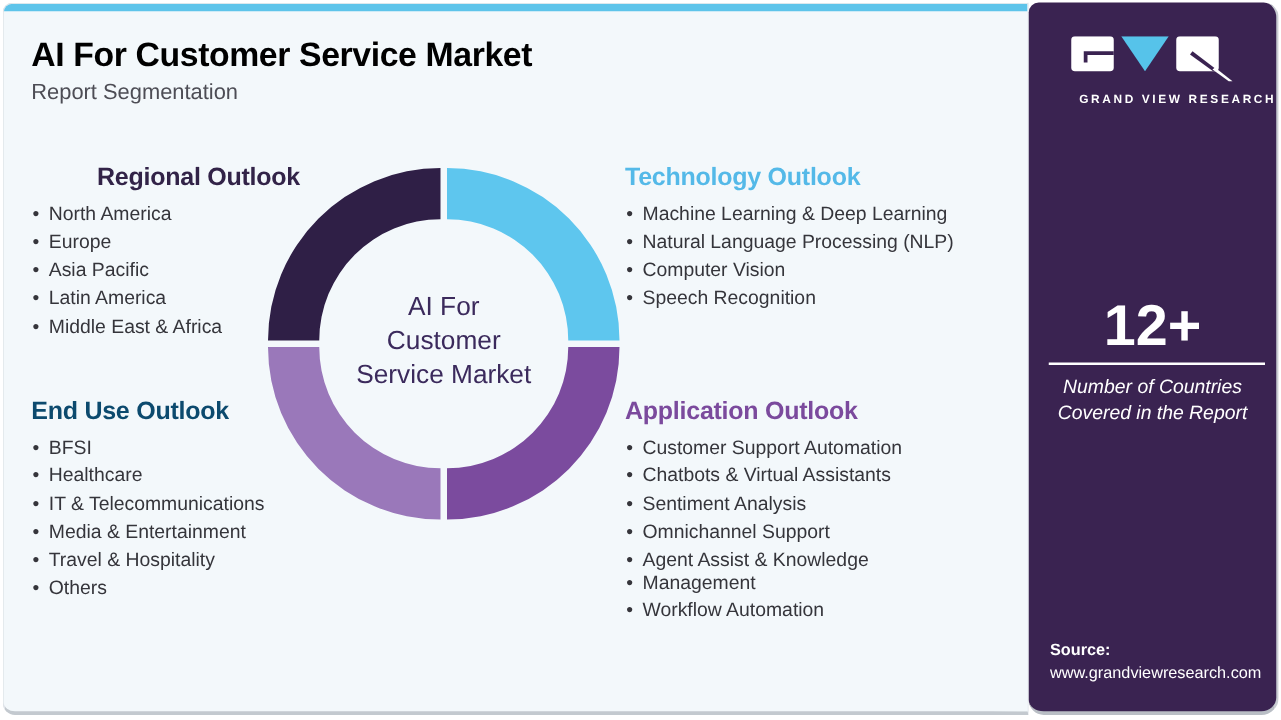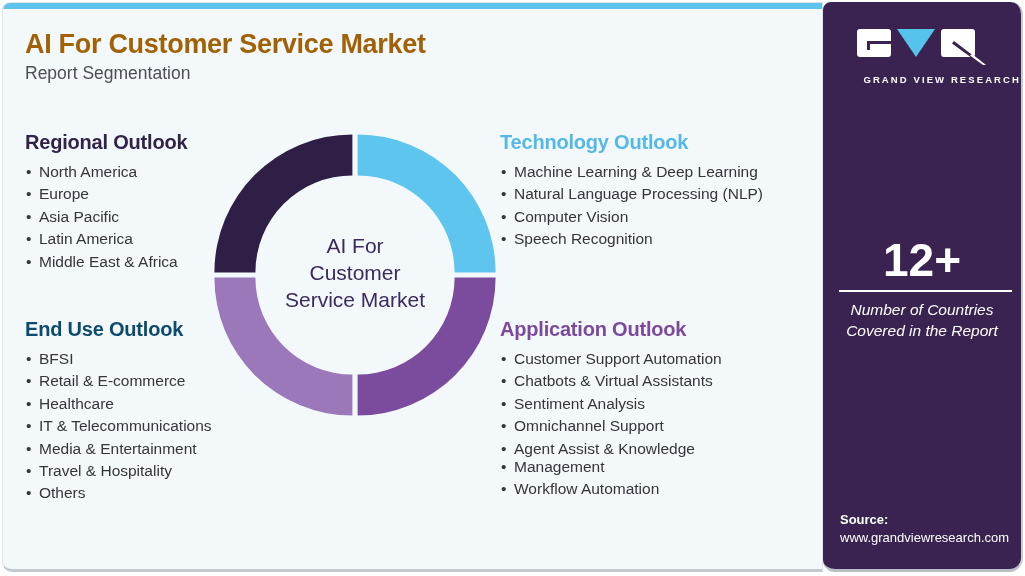--- a/index.html
+++ b/index.html
@@ -22,21 +22,21 @@
     border-radius: 8px 0 0 10px;
     overflow: hidden;
   }
   .topbar {
     position: absolute; top: 0; left: 0; right: 0; height: 6px;
     background: #5ec4ea;
   }
   .title {
     position: absolute; left: 22px; top: 26px;
     font-size: 27px; font-weight: 800; letter-spacing: -0.3px;
-    color: #a16207;
+    color: #000000;
   }
   .subtitle {
     position: absolute; left: 22px; top: 60px;
     font-size: 17.5px; color: #4d4d55;
   }
   
   .section { position: absolute; width: 330px; }
   .section h2 {
     font-size: 20px; font-weight: 700; letter-spacing: -0.2px;
     margin-bottom: 7px;
@@ -89,21 +89,21 @@
 
 <div class="canvas">
 
   <div class="card">
     <div class="topbar"></div>
 
     <h1 class="title">AI For Customer Service Market</h1>
     <div class="subtitle">Report Segmentation</div>
 
     <div class="section sec-regional">
-      <h2 style="color: rgb(50, 35, 72);">Regional Outlook</h2>
+      <h2 style="color: rgb(50, 35, 72); text-align: right;">Regional Outlook</h2>
       <ul>
           <li>North America</li>
           <li>Europe</li>
           <li>Asia Pacific</li>
           <li>Latin America</li>
           <li>Middle East &amp; Africa</li>
         </ul>
     </div>
 
     <div class="section sec-technology">
@@ -113,21 +113,20 @@
           <li>Natural Language Processing (NLP)</li>
           <li>Computer Vision</li>
           <li>Speech Recognition</li>
         </ul>
     </div>
 
     <div class="section sec-enduse">
       <h2 style="color: #0c4a6e;">End Use Outlook</h2>
       <ul>
           <li>BFSI</li>
-          <li>Retail &amp; E-commerce</li>
           <li>Healthcare</li>
           <li>IT &amp; Telecommunications</li>
           <li>Media &amp; Entertainment</li>
           <li>Travel &amp; Hospitality</li>
           <li>Others</li>
         </ul>
     </div>
 
     <div class="section sec-application">
       <h2 style="color: rgb(123, 74, 157);">Application Outlook</h2>

